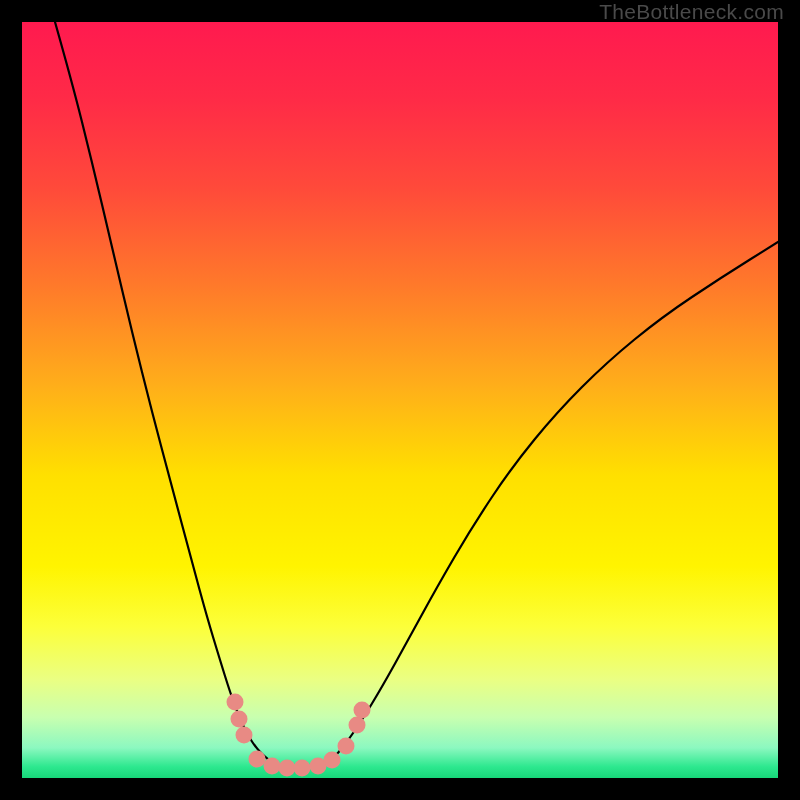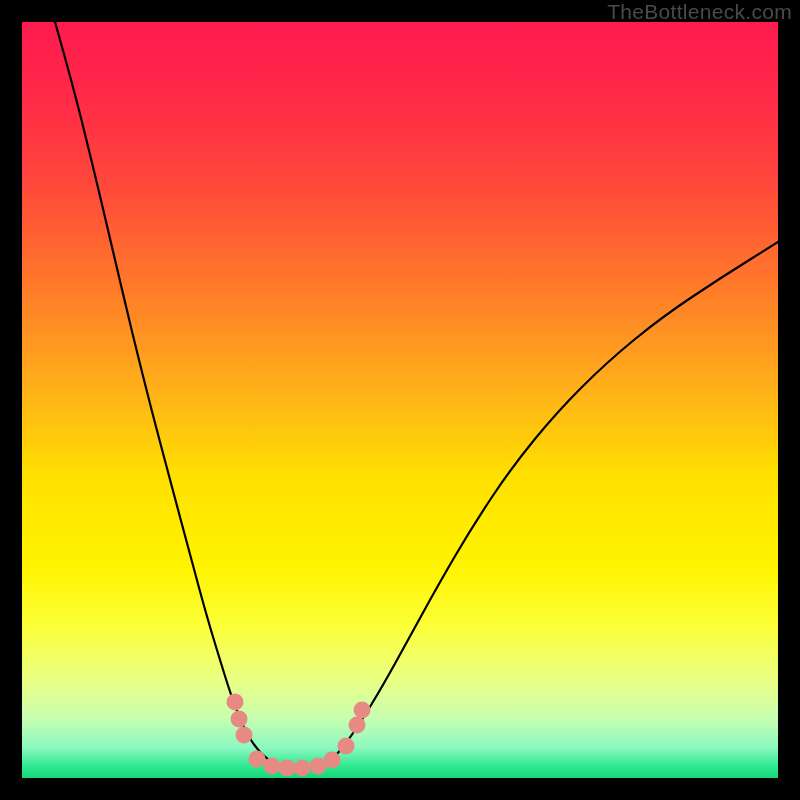--- a/index.html
+++ b/index.html
@@ -22,21 +22,21 @@
   .gradient {
     position: absolute;
     left: 0;
     top: 0;
     width: 100%;
     height: 100%;
   }
   .watermark {
     position: absolute;
     top: 0;
-    right: 8px;
+    right: 16px;
     color: #4a4a4a;
     font-size: 21px;
     font-weight: 500;
     letter-spacing: 0.3px;
     z-index: 10;
   }
   .chart-svg {
     position: absolute;
     left: 0;
     top: 0;

